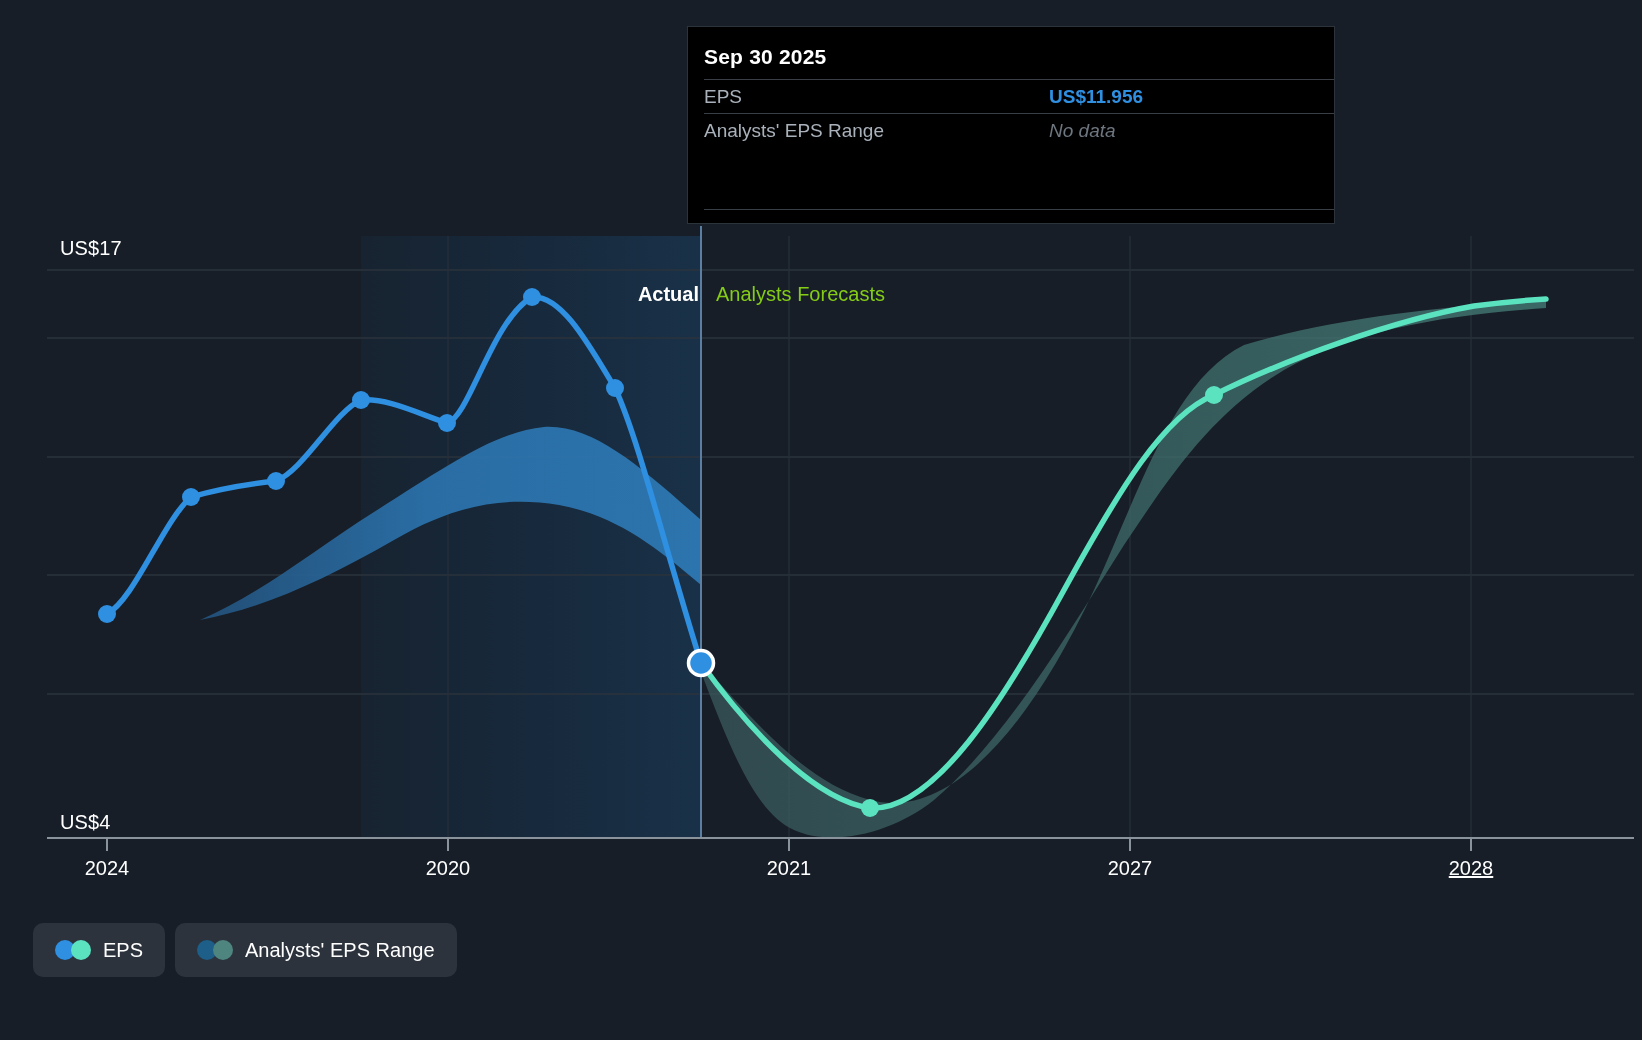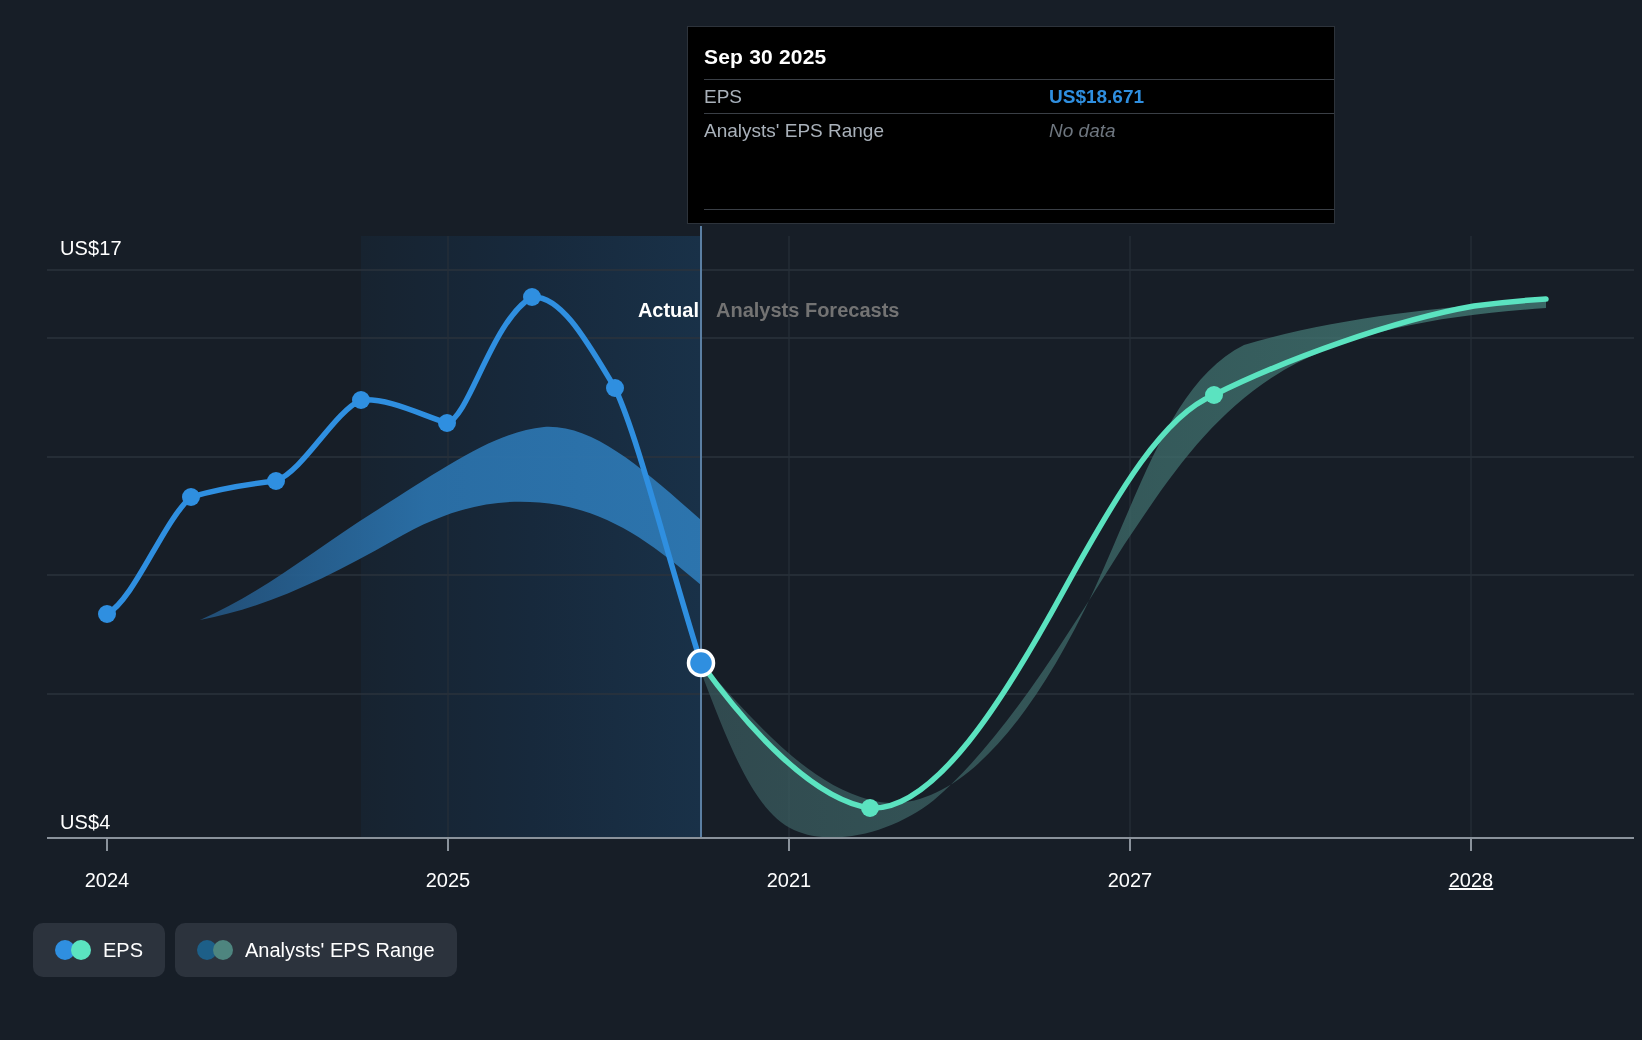--- a/index.html
+++ b/index.html
@@ -53,40 +53,38 @@
   .y-axis-label.top  { top: 237px; }
   .y-axis-label.bot  { top: 811px; }
 
   .x-tick-label {
     position: absolute;
     top: 857px;
     font-size: 20px;
     color: #ffffff;
     transform: translateX(-50%);
     white-space: nowrap;
-    margin-top: 12px;
   }
 
   
   .period-caption {
     position: absolute;
     top: 283px;
     font-size: 20px;
     white-space: nowrap;
-    margin-top: 16px;
   }
   .period-caption.actual {
     right: 957px;
     color: #ffffff;
     font-weight: 700;
   }
   .period-caption.forecast {
     left: 702px;
-    color: #737373;
-    font-weight: 700;
+    color: #84cc16;
+    font-weight: 400;
   }
 
   
   .tooltip {
     position: absolute;
     left: 687px;
     top: 26px;
     width: 648px;
     height: 198px;
     background: #000000;
@@ -270,36 +268,36 @@
         <line x1="775" y1="838" x2="775" y2="851"></line>
         <line x1="1116" y1="838" x2="1116" y2="851"></line>
         <line x1="1457" y1="838" x2="1457" y2="851"></line>
       </g>
     </svg>
 
     <div class="y-axis-label top">US$17</div>
     <div class="y-axis-label bot">US$4</div>
 
     <div class="x-tick-label" style="left:93px;">2024</div>
-    <div class="x-tick-label" style="left:434px;">2025</div>
+    <div class="x-tick-label" style="left:434px;">2020</div>
     <div class="x-tick-label" style="left:775px;">2021</div>
     <div class="x-tick-label" style="left:1116px;">2027</div>
     <div class="x-tick-label" style="left:1457px;text-decoration:underline;">2028</div>
 
     <div class="period-caption actual">Actual</div>
     <div class="period-caption forecast">Analysts Forecasts</div>
 
   </div>
 
   <div class="tooltip">
     <div class="tooltip-title">Sep 30 2025</div>
 
     <div class="tt-row">
       <span class="tt-label">EPS</span>
-      <span class="tt-value eps">US$18.671</span>
+      <span class="tt-value eps">US$11.956</span>
     </div>
 
     <div class="tt-row">
       <span class="tt-label">Analysts' EPS Range</span>
       <span class="tt-value muted">No data</span>
     </div>
 
     <div class="tt-filler"></div>
   </div>
 

